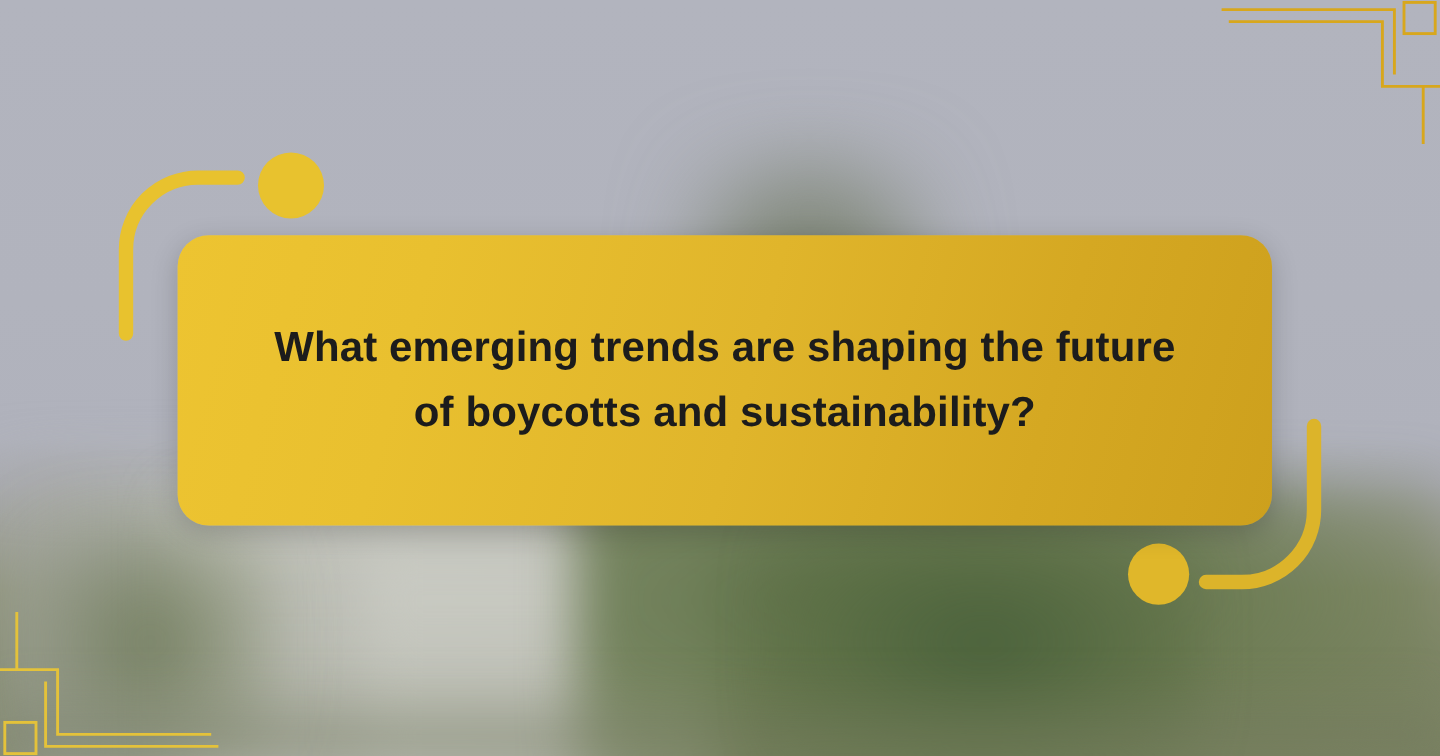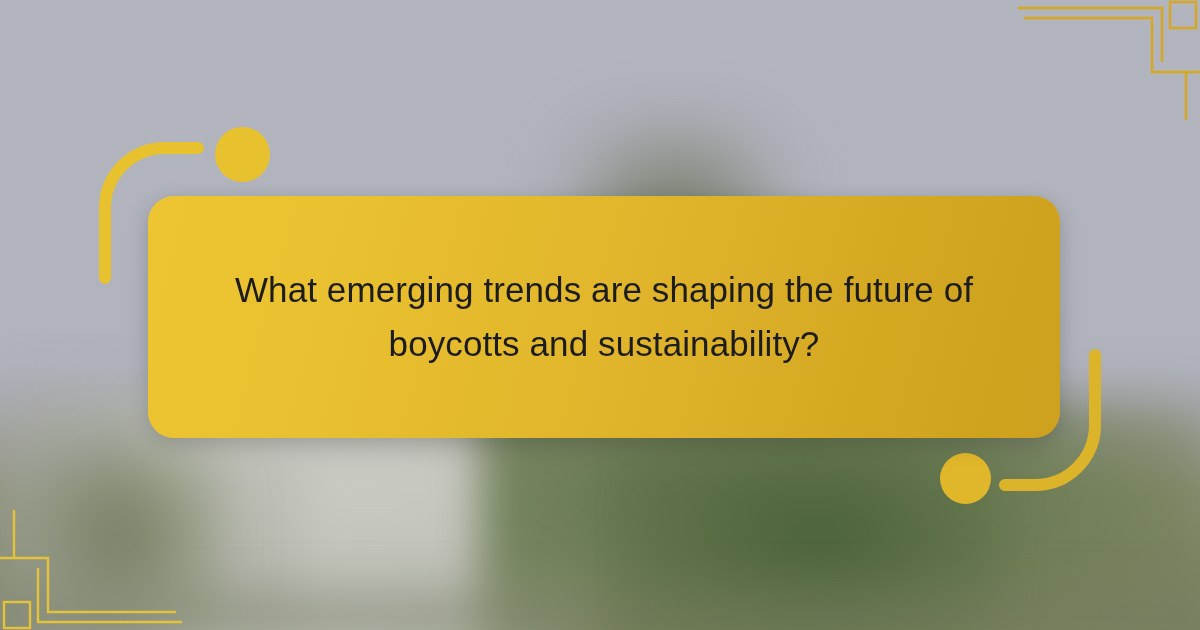--- a/index.html
+++ b/index.html
@@ -139,21 +139,21 @@
     box-shadow: 0 6px 22px rgba(0,0,0,0.18);
     display: flex;
     align-items: center;
     justify-content: center;
   }
   .card-title {
     margin: 17px;
     padding: 0 58px;
     text-align: center;
     font-size: 35px;
-    font-weight: 400;
+    font-weight: 700;
     line-height: 1.55;
     color: #1c1c1c;
     letter-spacing: 0.1px;
   }
 </style>
 </head>
 <body>
 
 <div class="stage">
 

